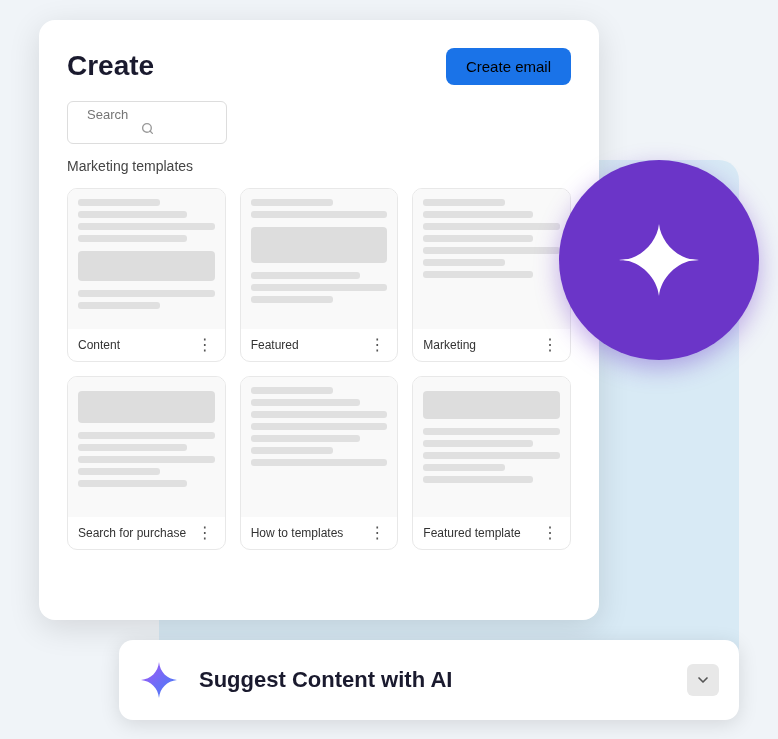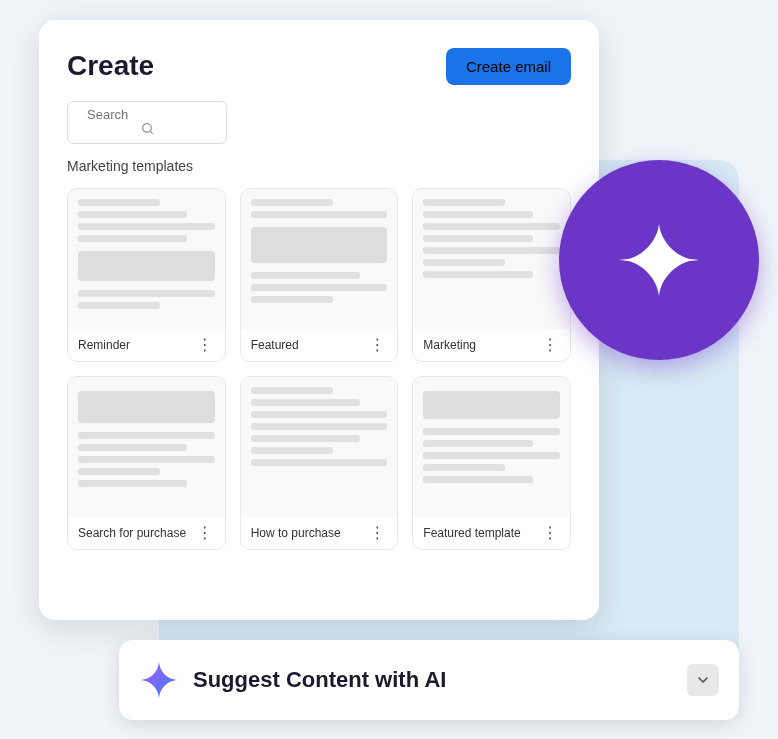--- a/index.html
+++ b/index.html
@@ -194,21 +194,21 @@
       bottom: 0;
       left: 80px;
       right: 0;
       height: 80px;
       background: #fff;
       border-radius: 14px;
       box-shadow: 0 4px 20px rgba(0,0,0,0.12);
       display: flex;
       align-items: center;
       padding: 0 20px;
-      gap: 14px;
+      gap: 20px;
       z-index: 5;
     }
 
     .ai-icon-small {
       width: 40px;
       height: 40px;
       flex-shrink: 0;
     }
 
     .ai-bar-text {
@@ -263,21 +263,21 @@
         <div class="template-preview">
           <div class="preview-line short"></div>
           <div class="preview-line medium"></div>
           <div class="preview-line full"></div>
           <div class="preview-line medium"></div>
           <div class="preview-block"></div>
           <div class="preview-line full"></div>
           <div class="preview-line short"></div>
         </div>
         <div class="template-footer">
-          <span class="template-name">Reminder</span>
+          <span class="template-name">Content</span>
           <button class="more-btn">⋮</button>
         </div>
       </div>
 
       <div class="template-card">
         <div class="template-preview">
           <div class="preview-line short"></div>
           <div class="preview-line full"></div>
           <div class="preview-block" style="height:36px;"></div>
           <div class="preview-line medium"></div>
@@ -325,21 +325,21 @@
         <div class="template-preview">
           <div class="preview-line short"></div>
           <div class="preview-line medium"></div>
           <div class="preview-line full"></div>
           <div class="preview-line full"></div>
           <div class="preview-line medium"></div>
           <div class="preview-line short"></div>
           <div class="preview-line full"></div>
         </div>
         <div class="template-footer">
-          <span class="template-name">How to purchase</span>
+          <span class="template-name">How to templates</span>
           <button class="more-btn">⋮</button>
         </div>
       </div>
 
       <div class="template-card">
         <div class="template-preview">
           <div class="preview-block" style="height:28px; margin-bottom:4px;"></div>
           <div class="preview-line full"></div>
           <div class="preview-line medium"></div>
           <div class="preview-line full"></div>

